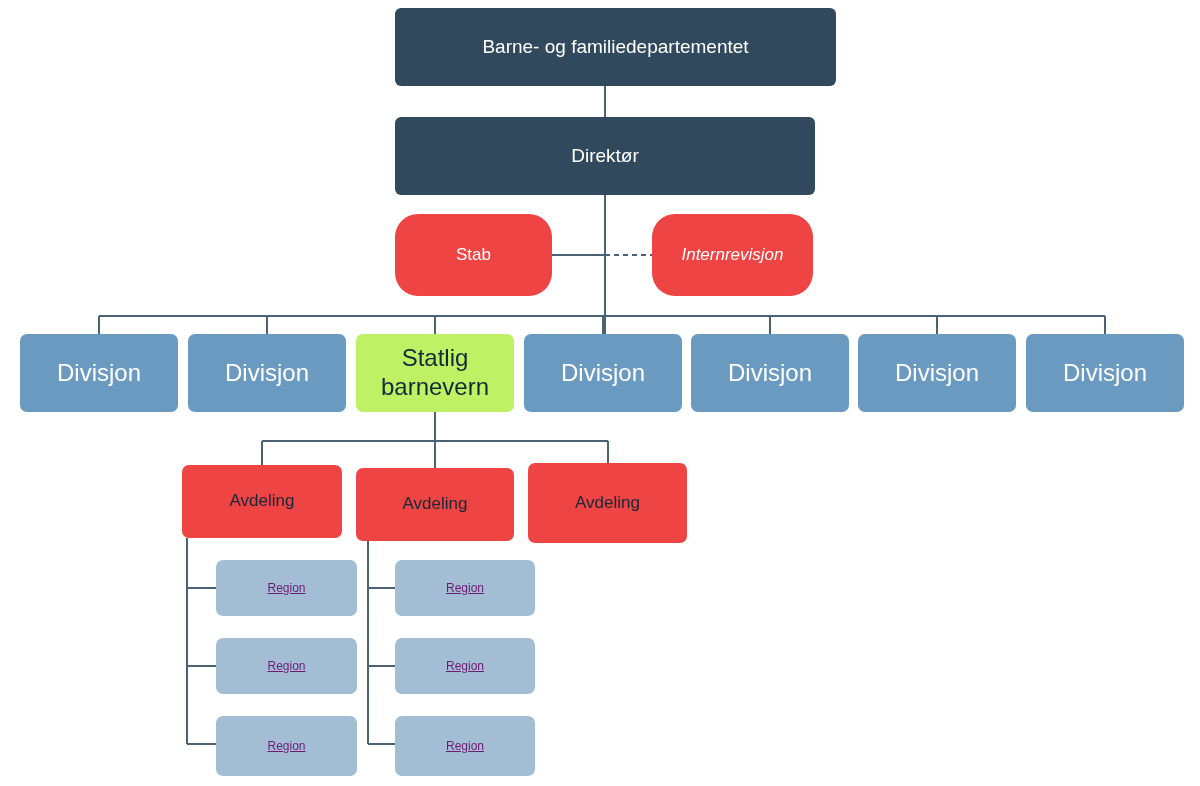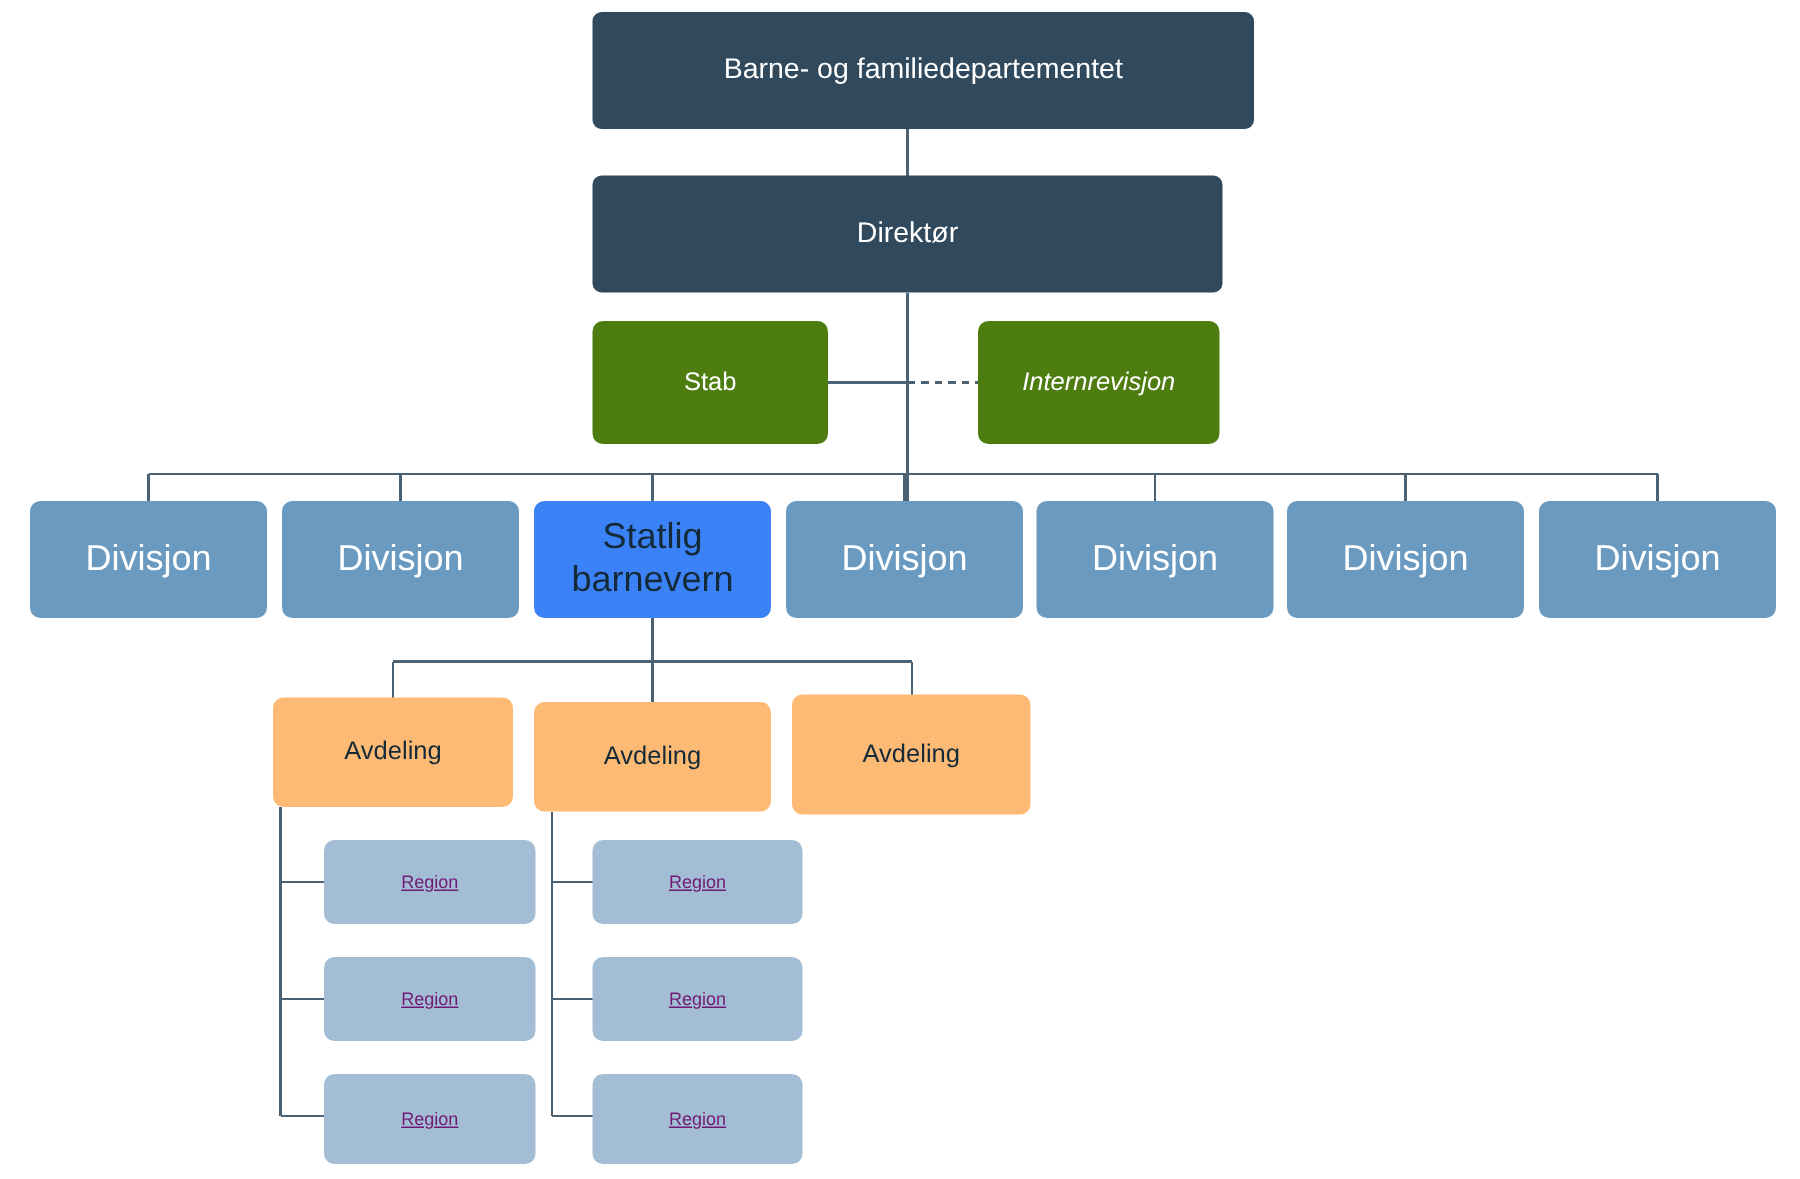--- a/index.html
+++ b/index.html
@@ -41,35 +41,36 @@
     user-select: none;
   }
   .node.level-dept,
   .node.level-director {
     background: #30495c;
     color: #ffffff;
     font-size: 19px;
     border-radius: 6px;
   }
   .node.level-staff {
-    background: #4d7c0f;
+    background: #ef4444;
     color: #ffffff;
     font-size: 17px;
+    border-radius: 23px;
   }
   .node.level-division {
     background: #6b9ac0;
     color: #ffffff;
     font-size: 24px;
   }
   .node.level-division.highlight {
-    background: #3b82f6;
+    background: #bef264;
     color: #152a38;
   }
   .node.level-avdeling {
-    background: #fdba74;
+    background: #ef4444;
     color: #152a38;
     font-size: 17px;
   }
   .node.level-region {
     background: #a3bed4;
     color: #701a75;
     font-size: 12px;
     text-decoration: underline;
   }
 </style>

